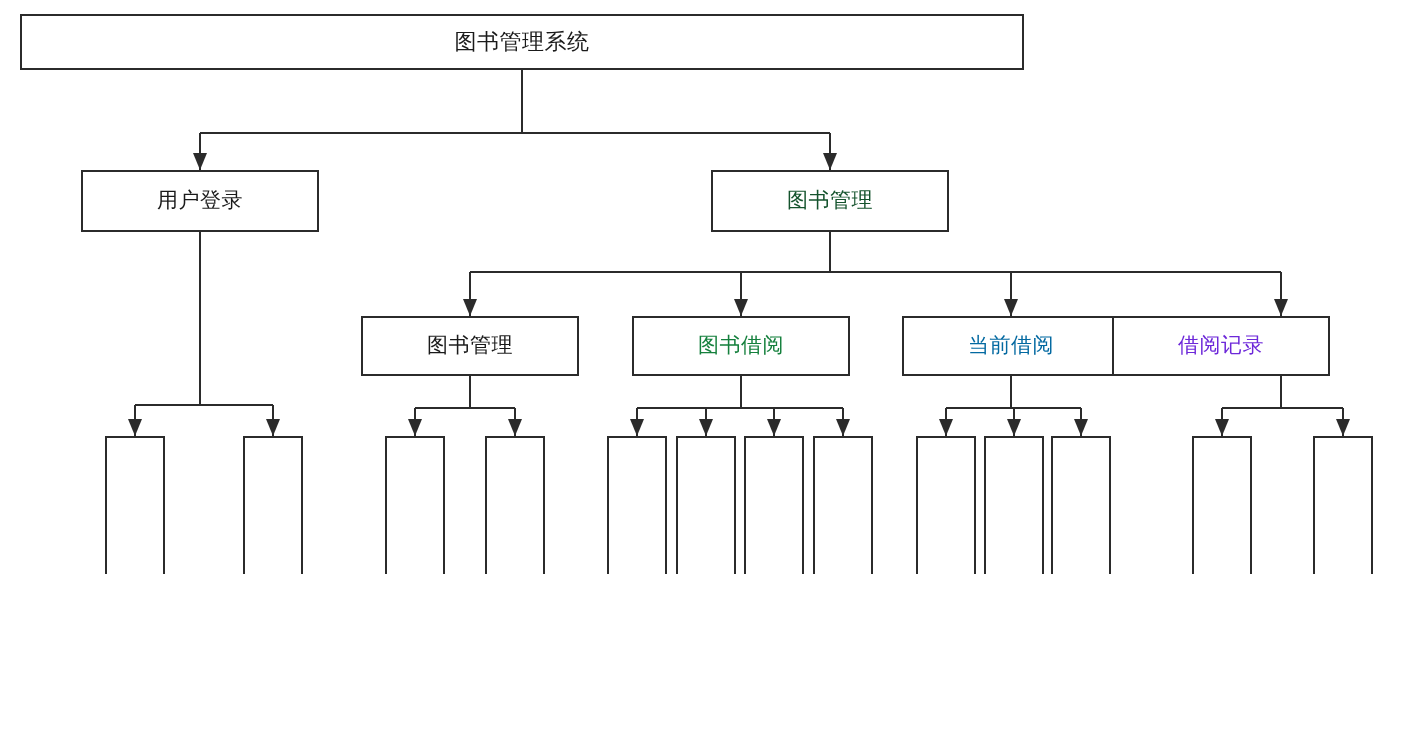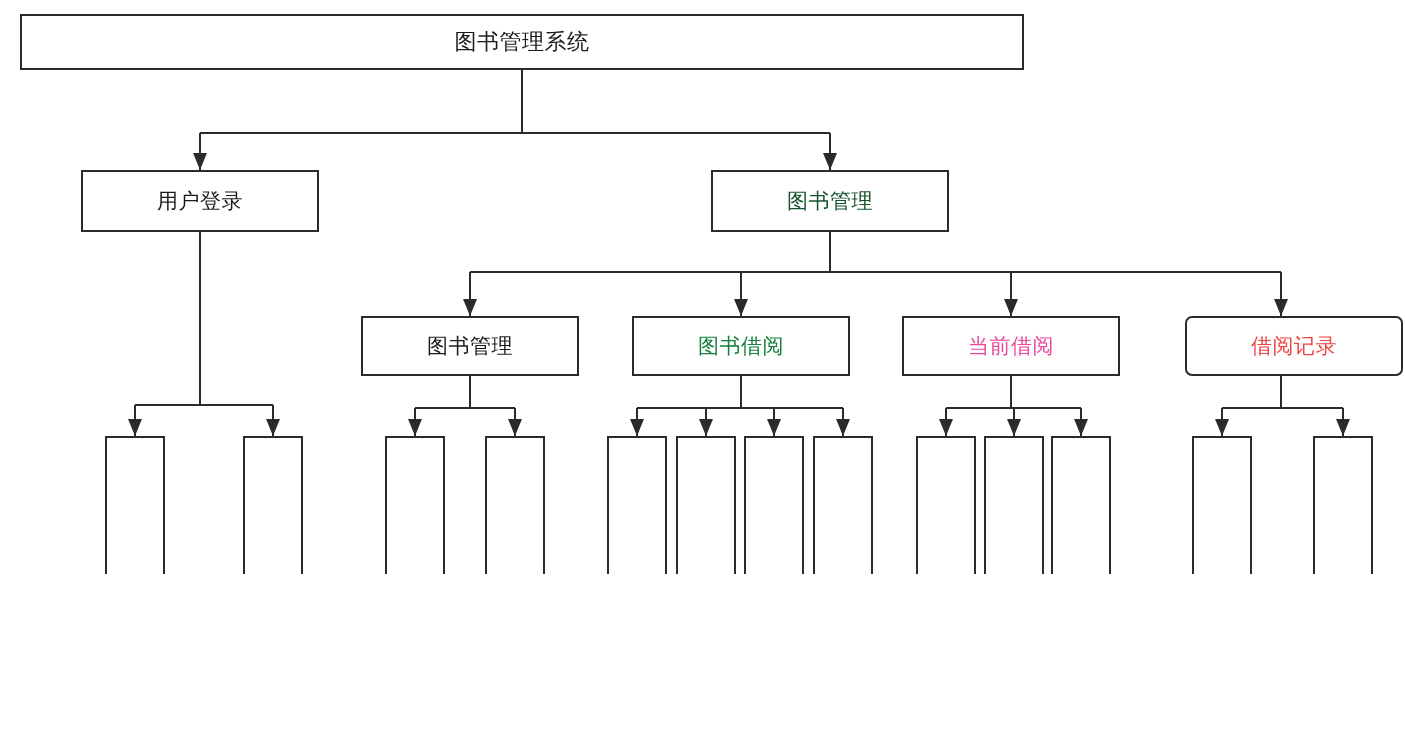--- a/index.html
+++ b/index.html
@@ -9,20 +9,21 @@
   }
   body {
     font-family: "Liberation Sans", "DejaVu Sans", sans-serif;
   }
   #canvas {
     position: relative;
     width: 1405px;
     height: 574px;
     background: #ffffff;
     overflow: hidden;
+    font-family: Liberation Serif, serif;
   }
   #wires {
     position: absolute;
     left: 0;
     top: 0;
     width: 1405px;
     height: 747px;
     pointer-events: none;
   }
   .node {
@@ -134,24 +135,24 @@
       </div>
       <div class="node horiz" style="left: 711px; top: 170px; width: 238px; height: 62px; border-color: rgb(43, 43, 43); background: rgb(255, 255, 255); color: #14532d;">
         <span class="lbl">图书管理</span>
       </div>
       <div class="node horiz" style="left: 361px; top: 316px; width: 218px; height: 60px; border-color: rgb(43, 43, 43); background: rgb(255, 255, 255); color: rgb(26, 26, 26);">
         <span class="lbl">图书管理</span>
       </div>
       <div class="node horiz" style="left: 632px; top: 316px; width: 218px; height: 60px; border-color: rgb(43, 43, 43); background: rgb(255, 255, 255); color: #15803d;">
         <span class="lbl">图书借阅</span>
       </div>
-      <div class="node horiz" style="left: 902px; top: 316px; width: 218px; height: 60px; border-color: rgb(43, 43, 43); background: rgb(255, 255, 255); color: #ec4899;">
+      <div class="node horiz" style="left: 902px; top: 316px; width: 218px; height: 60px; border-color: rgb(43, 43, 43); background: rgb(255, 255, 255); color: #0369a1;">
         <span class="lbl">当前借阅</span>
       </div>
-      <div class="node horiz" style="left: 1185px; top: 316px; width: 218px; height: 60px; border-color: rgb(43, 43, 43); background: rgb(255, 255, 255); color: #ef4444; border-radius: 7px;">
+      <div class="node horiz" style="left: 1112px; top: 316px; width: 218px; height: 60px; border-color: rgb(43, 43, 43); background: rgb(255, 255, 255); color: #6d28d9;">
         <span class="lbl">借阅记录</span>
       </div>
       <div class="node vert" style="left: 105px; top: 436px; width: 60px; height: 299px; border-color: rgb(43, 43, 43); background: rgb(255, 255, 255); color: rgb(26, 26, 26);">
         <span class="lbl">用户登录</span>
       </div>
       <div class="node vert" style="left: 243px; top: 436px; width: 60px; height: 299px; border-color: rgb(43, 43, 43); background: rgb(255, 255, 255); color: rgb(26, 26, 26);">
         <span class="lbl">注销登录</span>
       </div>
       <div class="node vert" style="left: 385px; top: 436px; width: 60px; height: 299px; border-color: rgb(43, 43, 43); background: rgb(255, 255, 255); color: rgb(26, 26, 26);">
         <span class="lbl">查询图书</span>

